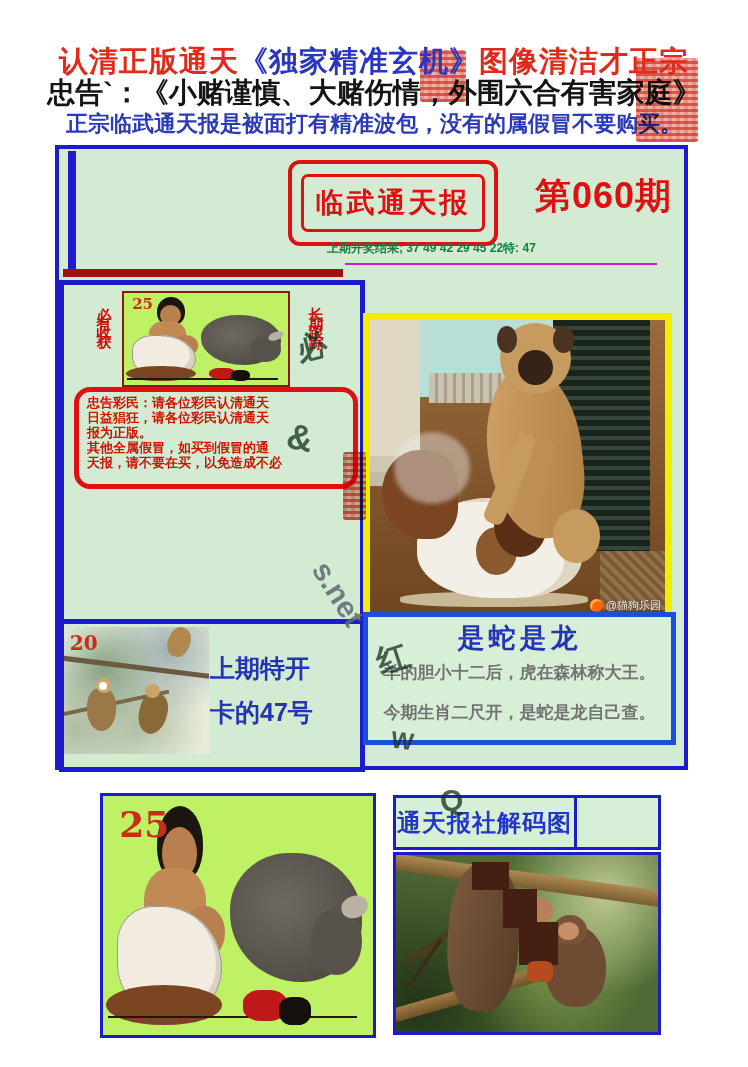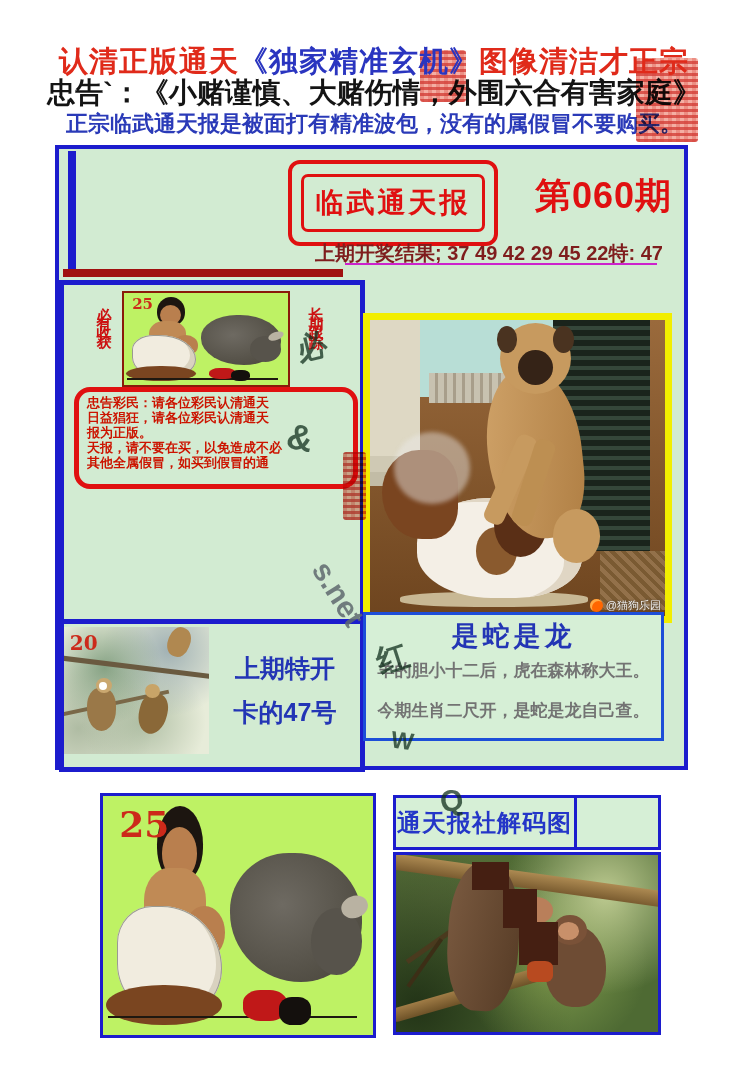--- a/index.html
+++ b/index.html
@@ -29,31 +29,31 @@
   .verse{left:26px;top:4px;width:230px;font-size:24px;font-weight:bold;color:#2335b5;
          line-height:29px;letter-spacing:2px;text-shadow:2px 2px 1px #97a897;}
   .red-rule{left:4px;top:120px;width:280px;height:8px;background:#a01010;}
 
   .title-box{left:229px;top:11px;width:202px;height:78px;border:4px solid #e01010;border-radius:12px;
              display:flex;align-items:center;justify-content:center;text-align:center;}
   .title-inner{width:178px;height:52px;border:3px solid #e01010;border-radius:7px;display:flex;
                align-items:center;justify-content:center;font-size:28px;font-weight:bold;color:#e01010;
                letter-spacing:3px;}
   .issue{left:476px;top:23px;font-size:36px;font-weight:bold;color:#e01010;letter-spacing:1px;}
-  .results{left:256px;top:91px;width:350px;font-size:20px;font-weight:bold;color:#7f1d1d;}
+  .results{left:268px;top:91px;width:350px;font-size:12px;font-weight:bold;color:#15803d;}
   .results-rule{left:286px;top:114px;width:312px;height:2px;background:#cc22cc;}
 
   
   #boxA{left:0px;top:131px;width:296px;height:343px;border:5px solid #1c1ccd;}
   .vslogan{writing-mode:vertical-rl;letter-spacing:9px;font-size:15px;font-weight:bold;color:#cc1212;height:112px;}
   .warn{left:10px;top:102px;width:258px;height:86px;border:5px solid #e01010;border-radius:16px;
         padding:3px 8px;font-size:13px;line-height:15px;font-weight:bold;color:#cc1400;}
 
   #boxB{left:0px;top:470px;width:296px;height:143px;border:5px solid #1c1ccd;background:#d2ebd2;}
-  .prev-line{width:150px;text-align:center;font-size:25px;font-weight:bold;color:#2335b5;}
+  .prev-line{width:150px;text-align:left;font-size:25px;font-weight:bold;color:#2335b5;}
 
   
   .ox-scene{background:#bef264;overflow:hidden;}
   .ox-scene .p{position:absolute;}
   .ox-num{color:#cc2a1a;font-family:"DejaVu Serif",serif;font-weight:bold;z-index:3;}
   .man-hair{left:20%;top:4%;width:17%;height:32%;background:#1c1510;border-radius:50% 50% 45% 45%;}
   .man-head{left:22%;top:13%;width:13%;height:22%;background:#b97f4e;border-radius:50%;}
   .man-torso{left:15%;top:30%;width:23%;height:34%;background:#c08a55;border-radius:40%;}
   .man-knee{left:30%;top:46%;width:15%;height:22%;background:#b97f4e;border-radius:50%;}
   .man-robe{left:5%;top:46%;width:39%;height:46%;background:#f1ecdf;border-radius:35% 60% 45% 50%;
@@ -129,21 +129,21 @@
   .pug-muzzle{left:50%;top:10%;width:12%;height:12%;background:#352317;border-radius:50%;}
   .pug-leg1{left:44%;top:38%;width:7%;height:32%;background:#c79a5f;border-radius:8px;transform:rotate(24deg);}
   .pug-leg2{left:52%;top:40%;width:7%;height:30%;background:#bd8f52;border-radius:8px;transform:rotate(18deg);}
   .pug-hind{left:62%;top:64%;width:16%;height:18%;background:#c79a5f;border-radius:50%;}
   .weibo{right:4px;bottom:3px;color:rgba(255,255,255,.9);font-size:11px;text-shadow:0 0 2px #333;
          display:flex;align-items:center;gap:3px;}
   .weibo-dot{width:13px;height:13px;border-radius:50%;background:#f60;display:inline-block;
              box-shadow:inset 2px 2px 0 #fa4;}
 
   
-  #riddle{left:304px;top:463px;width:295px;height:123px;border:3px solid #1d4ed8;background:#d6efd6;}
+  #riddle{left:304px;top:463px;width:295px;height:123px;border:5px solid #1d4ed8;background:#d6efd6;padding-left:8px;}
   .riddle-title{top:3px;left:0;width:100%;text-align:center;font-size:27px;font-weight:bold;color:#2335b5;letter-spacing:4px;}
   .riddle-line{left:0;width:100%;text-align:center;font-size:17px;font-weight:bold;color:#737373;}
 
   
   #big-painting{left:100px;top:793px;width:270px;height:239px;border:3px solid #1c1ccd;}
   #decode-head{left:393px;top:795px;width:262px;height:49px;border:3px solid #1c1ccd;background:#d6efd6;
                display:flex;align-items:center;}
   .decode-label{padding-left:1px;font-size:24px;font-weight:bold;color:#2436c8;letter-spacing:1px;}
   .decode-div{position:absolute;left:178px;top:0;width:3px;height:100%;background:#1c1ccd;}
   #macaque-box{left:393px;top:852px;width:262px;height:177px;border:3px solid #1c1ccd;}
@@ -190,22 +190,22 @@
         <div class="p ox-horn"></div>
         <div class="p rope"></div>
         <div class="p red-cloth"></div>
         <div class="p dark-blob"></div>
       </div>
       <div class="abs vslogan" style="left:242px;top:10px;">长期跟踪</div>
       <div class="abs warn">
         <div>忠告彩民：请各位彩民认清通天</div>
         <div>日益猖狂，请各位彩民认清通天</div>
         <div>报为正版。</div>
+        <div>其他全属假冒，如买到假冒的通</div>
         <div>天报，请不要在买，以免造成不必</div>
-        <div>其他全属假冒，如买到假冒的通</div>
       </div>
     </div>
     <div class="abs seal" style="left:284px;top:303px;width:23px;height:68px;z-index:7;"></div>
 
     <div id="boxB" class="abs">
       <div class="abs gibbon-scene" style="left:0;top:3px;width:145px;height:127px;">
         <div class="p branch1"></div>
         <div class="p branch2"></div>
         <div class="p gib3"></div>
         <div class="p gib1"></div>

